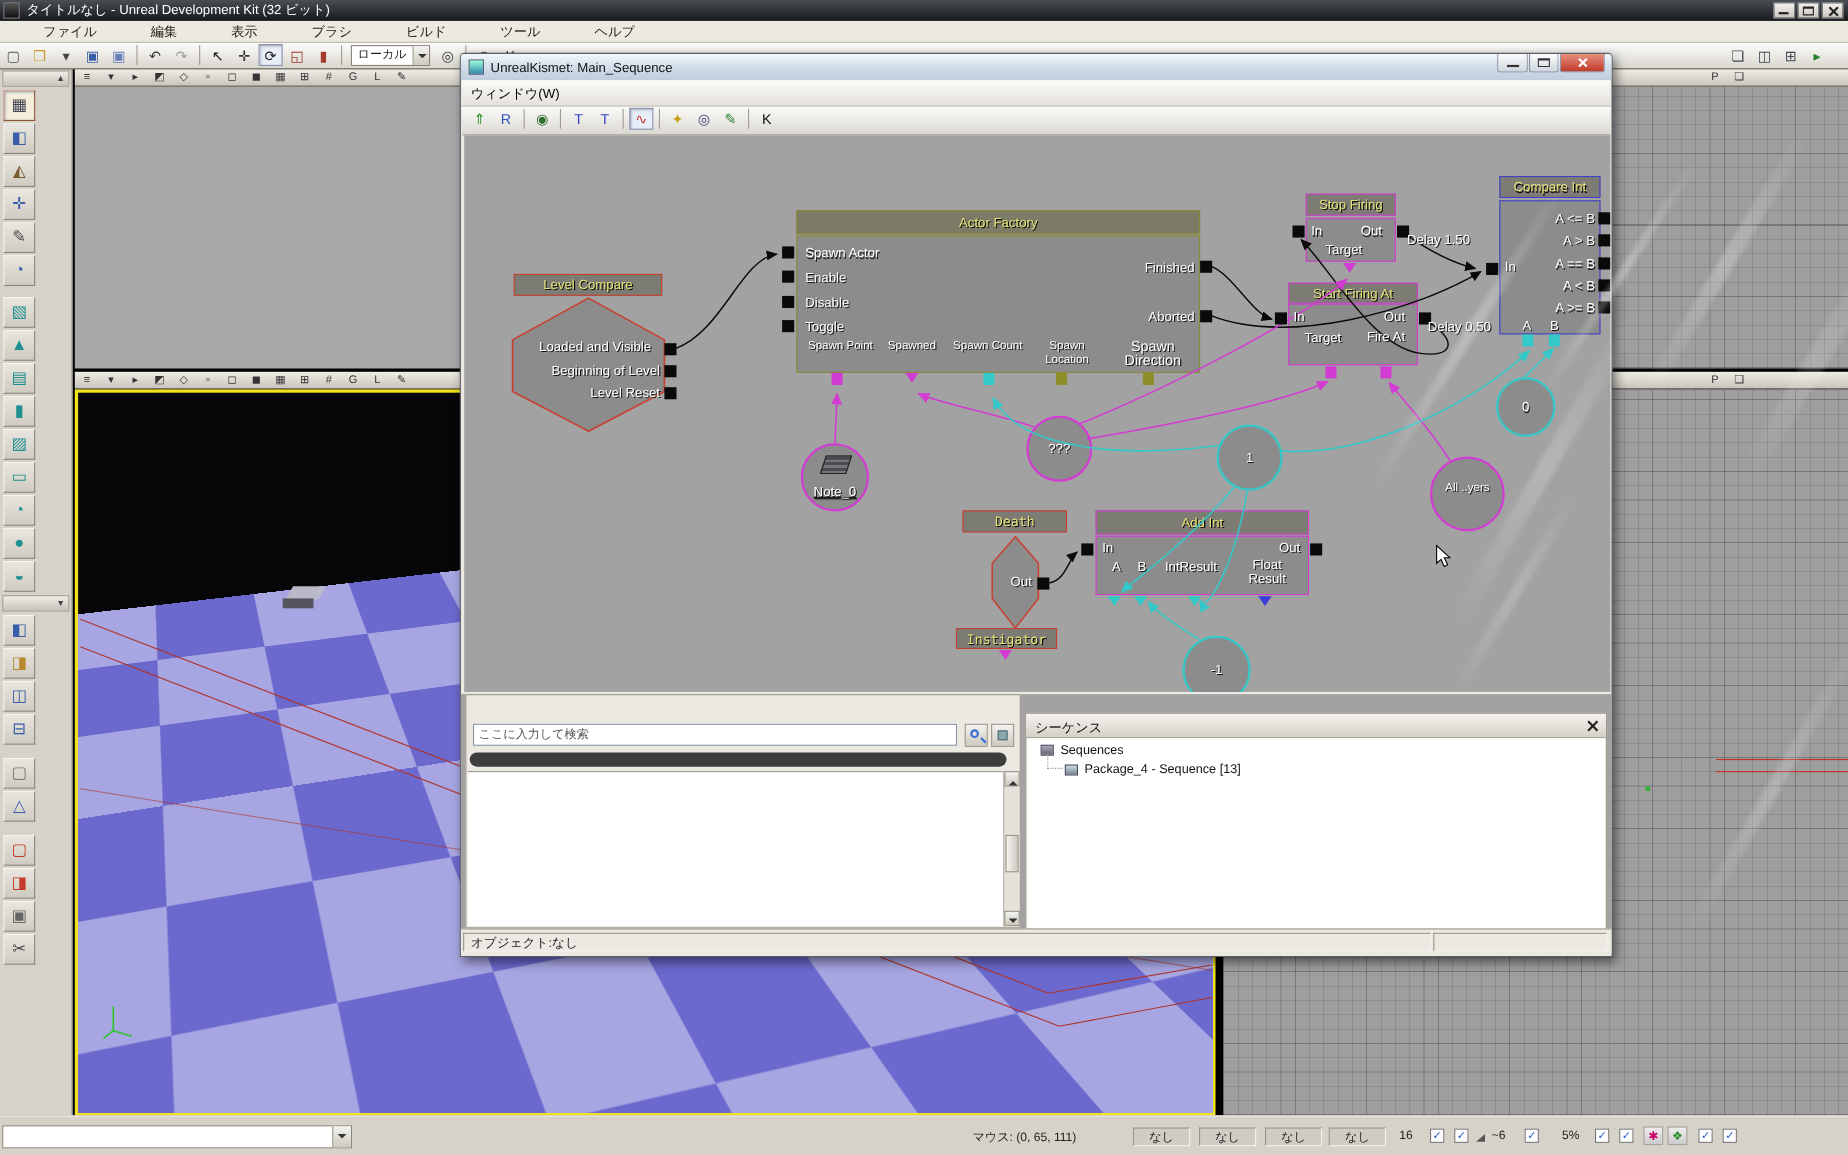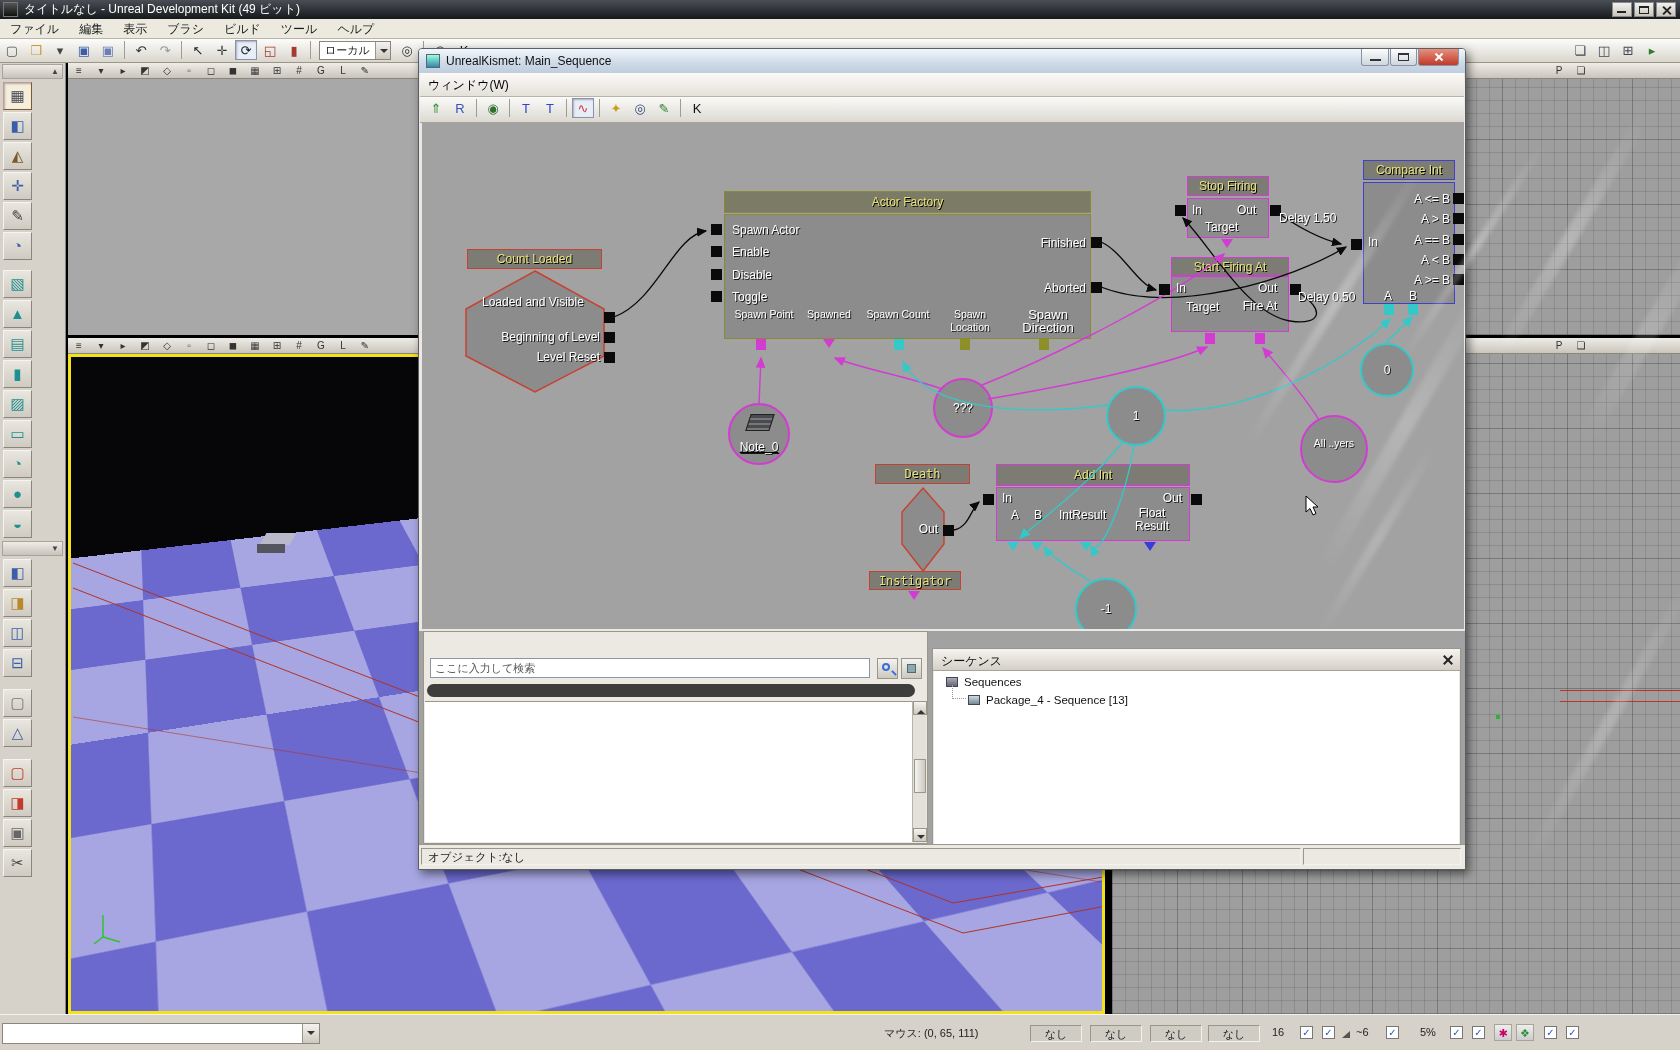--- a/index.html
+++ b/index.html
@@ -17,21 +17,21 @@
   .winbtn { position:absolute; top:2px; width:20px; height:15px; background:linear-gradient(#f2f1ee,#c9c5bc);
     border:1px solid #888; }
   .winbtn i { position:absolute; background:#222; }
   .btn-min i { left:4px; bottom:3px; width:9px; height:2px; }
   .btn-max i { left:4px; top:3px; width:10px; height:8px; background:none; border:1px solid #222; border-top-width:2px; }
   .btn-close i.x1,.btn-close i.x2 { left:9px; top:2px; width:2px; height:11px; }
   .btn-close i.x1 { transform:rotate(45deg); } .btn-close i.x2 { transform:rotate(-45deg); }
 
   .menubar { position:absolute; left:0; top:19px; width:1680px; height:20px; background:#eceade;
     border-bottom:1px solid #b8b4aa; font-size:12px; color:#1a1a1a; }
-  .menubar span { display:inline-block; padding:2px 10px 0 10px; }
+  .menubar span { display:inline-block; padding:2px 10px 0 10px;margin-left:29px; }
 
   .main-toolbar { position:absolute; left:0; top:39px; width:1680px; height:24px;
     background:linear-gradient(#fcfcfb,#d9d6cd); border-bottom:1px solid #9a968c; }
   .icon-btn { display:inline-block; vertical-align:top; text-align:center; cursor:default;
     border:1px solid transparent; }
   .main-toolbar .icon-btn,.k-toolbar .icon-btn { width:22px; height:20px; margin:1px 1px;
     font-size:13px; line-height:19px; }
   .icon-btn.active { border:1px solid #8a94a8; background:#e8eef8; box-shadow:inset 1px 1px 2px #aab; }
   .tsep { display:inline-block; vertical-align:top; width:1px; height:18px; background:#a09c92;
     margin:2px 4px; }
@@ -182,21 +182,21 @@
     filter:blur(2px); z-index:40; pointer-events:none; }
   #cursor { position:absolute; z-index:50; pointer-events:none; }
 </style>
 </head>
 <body>
 
 <div id="app">
 
   <div class="titlebar">
     <span class="appico"></span>
-    <span class="ttxt">タイトルなし - Unreal Development Kit (49 ビット)</span>
+    <span class="ttxt">タイトルなし - Unreal Development Kit (32 ビット)</span>
     <span class="winbtn btn-min" style="right:48px;">
         <i></i>
       </span>
     <span class="winbtn btn-max" style="right:26px;">
         <i></i>
       </span>
     <span class="winbtn btn-close" style="right:4px;">
         <i class="x1"></i>
         <i class="x2"></i>
       </span>
@@ -369,25 +369,25 @@
         <path d="M566,276 C650,262 745,242 785,224" fill="none" stroke="#d23cd2" stroke-width="1.4" marker-end="url(#aM)"></path>
         <path d="M897,297 C882,272 856,243 841,225" fill="none" stroke="#d23cd2" stroke-width="1.4" marker-end="url(#aM)"></path>
         <path d="M686,282 C610,292 508,290 481,239" fill="none" stroke="#35c8c8" stroke-width="1.4" marker-end="url(#aC)"></path>
         <path d="M700,320 C660,368 612,402 598,415" fill="none" stroke="#35c8c8" stroke-width="1.4" marker-end="url(#aC)"></path>
         <path d="M712,322 C702,385 676,436 669,423" fill="none" stroke="#35c8c8" stroke-width="1.4" marker-end="url(#aC)"></path>
         <path d="M668,458 C648,446 630,434 622,424" fill="none" stroke="#35c8c8" stroke-width="1.4" marker-end="url(#aC)"></path>
         <path d="M743,287 C830,293 928,235 968,196" fill="none" stroke="#35c8c8" stroke-width="1.4" marker-end="url(#aC)"></path>
         <path d="M963,221 C972,212 984,200 990,194" fill="none" stroke="#35c8c8" stroke-width="1.4" marker-end="url(#aC)"></path>
       </svg>
 
-      <div class="node-title" style="left:45px; top:126px; width:135px; border:1px solid #c84030;">Count Loaded</div>
+      <div class="node-title" style="left:45px; top:126px; width:135px; border:1px solid #c84030;">Level Compare</div>
       <svg class="nodesvg" style="left:40px; top:145px;" width="146" height="127">
         <polygon points="73,3 142,41 142,88 73,124 4,88 4,41" fill="#8c8c8c" stroke="#c84030" stroke-width="1.5"></polygon>
       </svg>
-      <div class="nlabel" style="left:60px; top:172px; width:118px; text-align:left;">Loaded and Visible</div>
+      <div class="nlabel" style="left:60px; top:185px; width:118px; text-align:center;">Loaded and Visible</div>
       <div class="nlabel" style="left:60px; top:207px; width:118px; text-align:right;">Beginning of Level</div>
       <div class="nlabel" style="left:60px; top:227px; width:118px; text-align:right;">Level Reset</div>
       <div class="sq" style="left:182px; top:189px;"></div>
       <div class="sq" style="left:182px; top:209px;"></div>
       <div class="sq" style="left:182px; top:229px;"></div>
 
       <div class="node-title" style="left:302px; top:68px; width:367px; height:22px; line-height:21px; background:#7b7b66; border:1px solid #8a8a33;">Actor Factory</div>
       <div class="node-body" style="left:302px; top:91px; width:367px; height:125px; border:1px solid #8a8a33;"></div>
       <div class="nlabel" style="left:310px; top:100px;">Spawn Actor</div>
       <div class="nlabel" style="left:310px; top:122px;">Enable</div>

